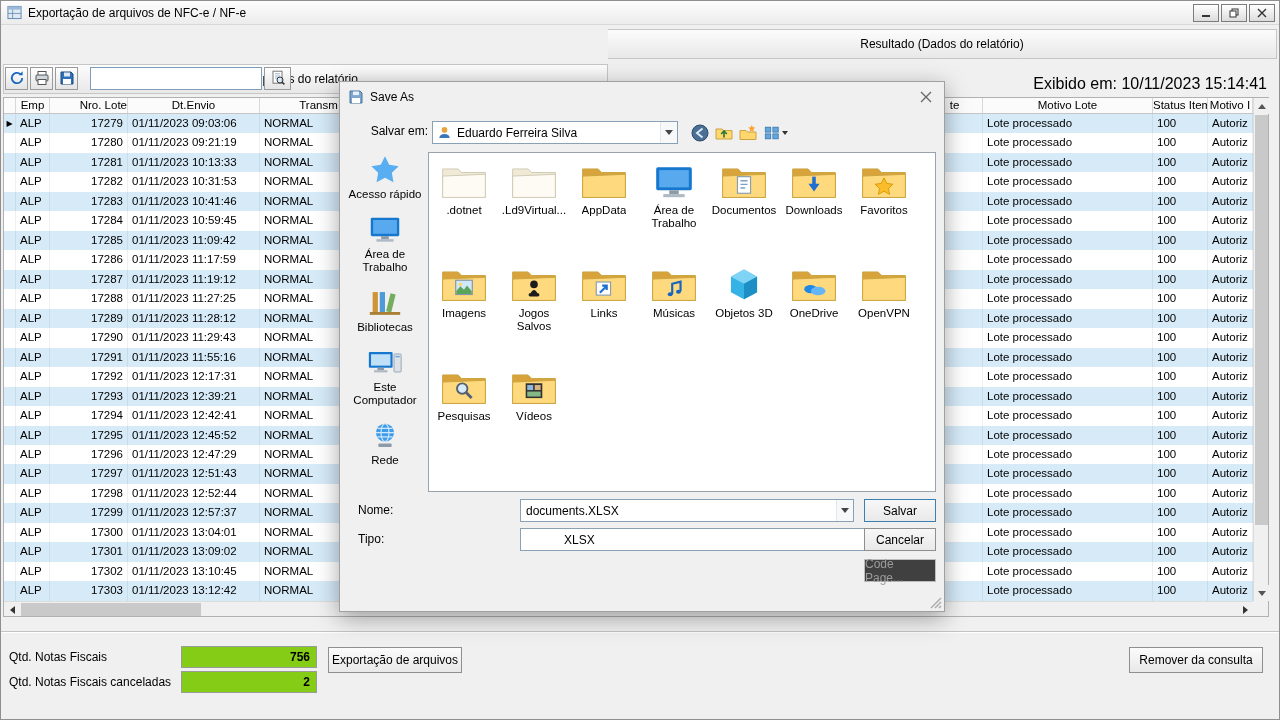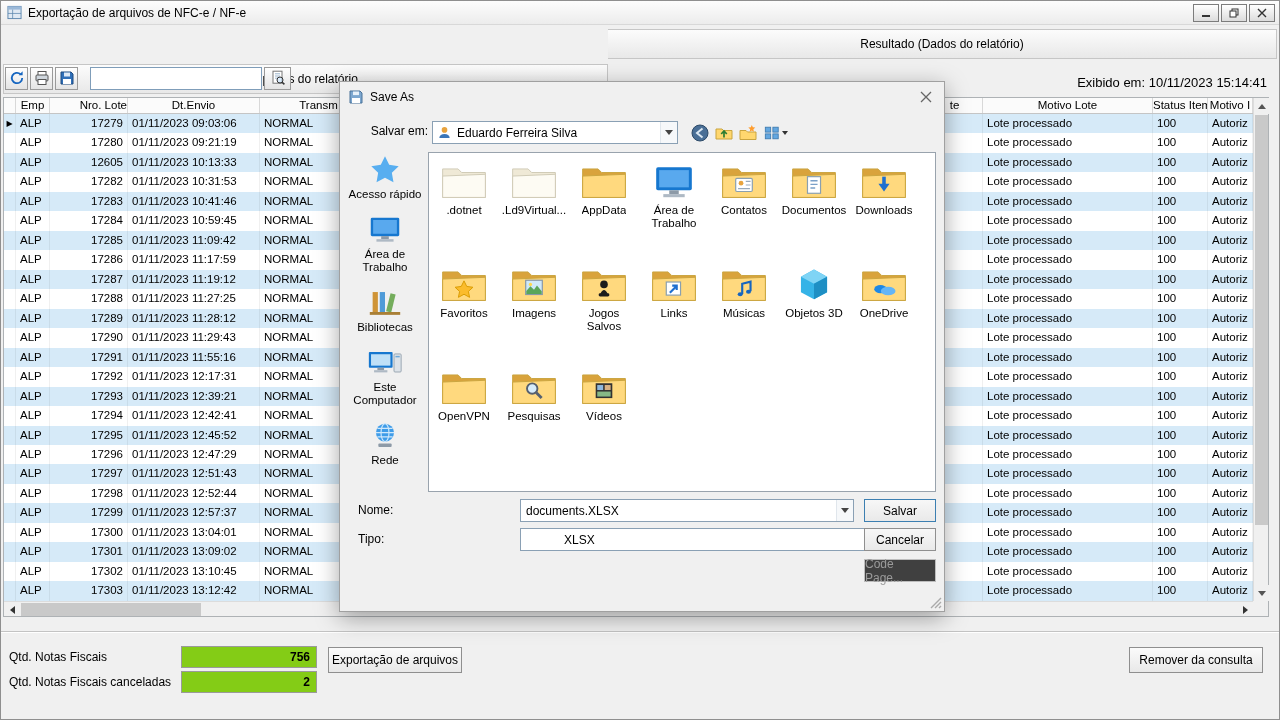--- a/index.html
+++ b/index.html
@@ -20,21 +20,21 @@
   .tabs { position:absolute; left:2px; top:28px; right:2px; height:30px; display:flex; }
   .tab { height:30px; border:1px solid #c6c6c6; background:linear-gradient(#fcfcfc,#e8e8e8); display:flex; align-items:center; justify-content:center; }
   .tab.t1 { width:605px;margin-top:35px; }
   .tab.t2 { flex:1; border-left:none; }
 
   
   .toolbar { position:absolute; left:4px; top:64px; height:26px; display:flex; align-items:center; }
   .tbtn { width:23px; height:23px; border:1px solid #9a9a9a; background:linear-gradient(#ffffff,#e4e4e4); margin-right:2px; display:flex; align-items:center; justify-content:center; }
   .tbtn svg { width:16px; height:16px; }
   .tb-input { width:172px; height:23px; border:1px solid #7f9db9; background:#fff; margin:0 2px 0 10px; padding:0 4px; font-family:"Liberation Sans",sans-serif; font-size:12px; }
-  .shown-at { position:absolute; right:12px; top:74px; font-size:13px; color:#000; }
+  .shown-at { position:absolute; right:12px; top:74px; font-size:16px; color:#000; }
 
   
   #grid-wrap { position:absolute; left:2px; top:96px; width:1266px; height:520px; border:1px solid #aeb2b5; background:#fff; }
   .grid-header { display:grid; grid-template-columns:12px 34px 78px 132px 118px 549px 56px 170px 55px 45px; height:16px; background:#fbfbfb; border-bottom:1px solid #c5c5c5; }
   .hcell { font-size:11.5px; line-height:15px; text-align:center; border-right:1px solid #d8d8d8; overflow:hidden; white-space:nowrap; }
   #grid-body { height:487px; overflow:hidden; }
   .grid-row { display:grid; grid-template-columns:12px 34px 78px 132px 118px 549px 56px 170px 55px 45px; height:19.48px; }
   .grid-row.odd { background:#d6eaf8; }
   .grid-row.even { background:#ffffff; }
   .cell { padding:0 4px; font-size:11.5px; line-height:19px; overflow:hidden; white-space:nowrap; border-right:1px solid rgba(0,0,0,0.06); }
@@ -213,21 +213,21 @@
           <div class="cell c-transm">NORMAL</div>
           <div class="cell c-fill"></div>
           <div class="cell c-te"></div>
           <div class="cell c-motivo">Lote processado</div>
           <div class="cell c-status">100</div>
           <div class="cell c-mitem">Autoriz</div>
         </div>
         <div class="grid-row odd">
           <div class="cell c-marker"></div>
           <div class="cell c-emp">ALP</div>
-          <div class="cell c-lote">12605</div>
+          <div class="cell c-lote">17281</div>
           <div class="cell c-dt">01/11/2023 10:13:33</div>
           <div class="cell c-transm">NORMAL</div>
           <div class="cell c-fill"></div>
           <div class="cell c-te"></div>
           <div class="cell c-motivo">Lote processado</div>
           <div class="cell c-status">100</div>
           <div class="cell c-mitem">Autoriz</div>
         </div>
         <div class="grid-row even">
           <div class="cell c-marker"></div>
@@ -659,30 +659,20 @@
               <rect x="7.5" y="6" width="25" height="14.5" fill="#59a9ee"></rect>
               <rect x="16" y="23" width="8" height="3.2" fill="#8d9aa7"></rect>
               <rect x="11" y="26.2" width="18" height="2.6" fill="#aeb9c4"></rect>
             </svg></div>
           <div class="file-label">Área de Trabalho</div>
         </div>
         <div class="file-item">
           <div class="file-icon"><svg viewBox="0 0 40 32">
               <path d="M2 5h13l3 3h20v21H2z" fill="#d9a33c" stroke="#c9a43f" stroke-width=".8"></path>
               <path d="M2 11L38 9.5V29H2z" fill="#ffd97e" stroke="#c9a43f" stroke-width=".8"></path>
-              <rect x="13" y="13" width="14" height="11" rx="1" fill="#fff" stroke="#8aa0b0"></rect>
-              <circle cx="17.5" cy="17" r="2" fill="#e8a33d"></circle>
-              <path d="M21.5 15.5h4M21.5 18.5h4M15 21.5h10" stroke="#9ab" stroke-width="1"></path>
-            </svg></div>
-          <div class="file-label">Contatos</div>
-        </div>
-        <div class="file-item">
-          <div class="file-icon"><svg viewBox="0 0 40 32">
-              <path d="M2 5h13l3 3h20v21H2z" fill="#d9a33c" stroke="#c9a43f" stroke-width=".8"></path>
-              <path d="M2 11L38 9.5V29H2z" fill="#ffd97e" stroke="#c9a43f" stroke-width=".8"></path>
               <rect x="14.5" y="11.5" width="11" height="14" fill="#fff" stroke="#8aa0b0"></rect>
               <path d="M17 15h6M17 18h6M17 21h4" stroke="#7aa0c8" stroke-width="1.2"></path>
             </svg></div>
           <div class="file-label">Documentos</div>
         </div>
         <div class="file-item">
           <div class="file-icon"><svg viewBox="0 0 40 32">
               <path d="M2 5h13l3 3h20v21H2z" fill="#d9a33c" stroke="#c9a43f" stroke-width=".8"></path>
               <path d="M2 11L38 9.5V29H2z" fill="#ffd97e" stroke="#c9a43f" stroke-width=".8"></path>
               <path d="M20 11.5v7" stroke="#1e6fd0" stroke-width="3"></path>

